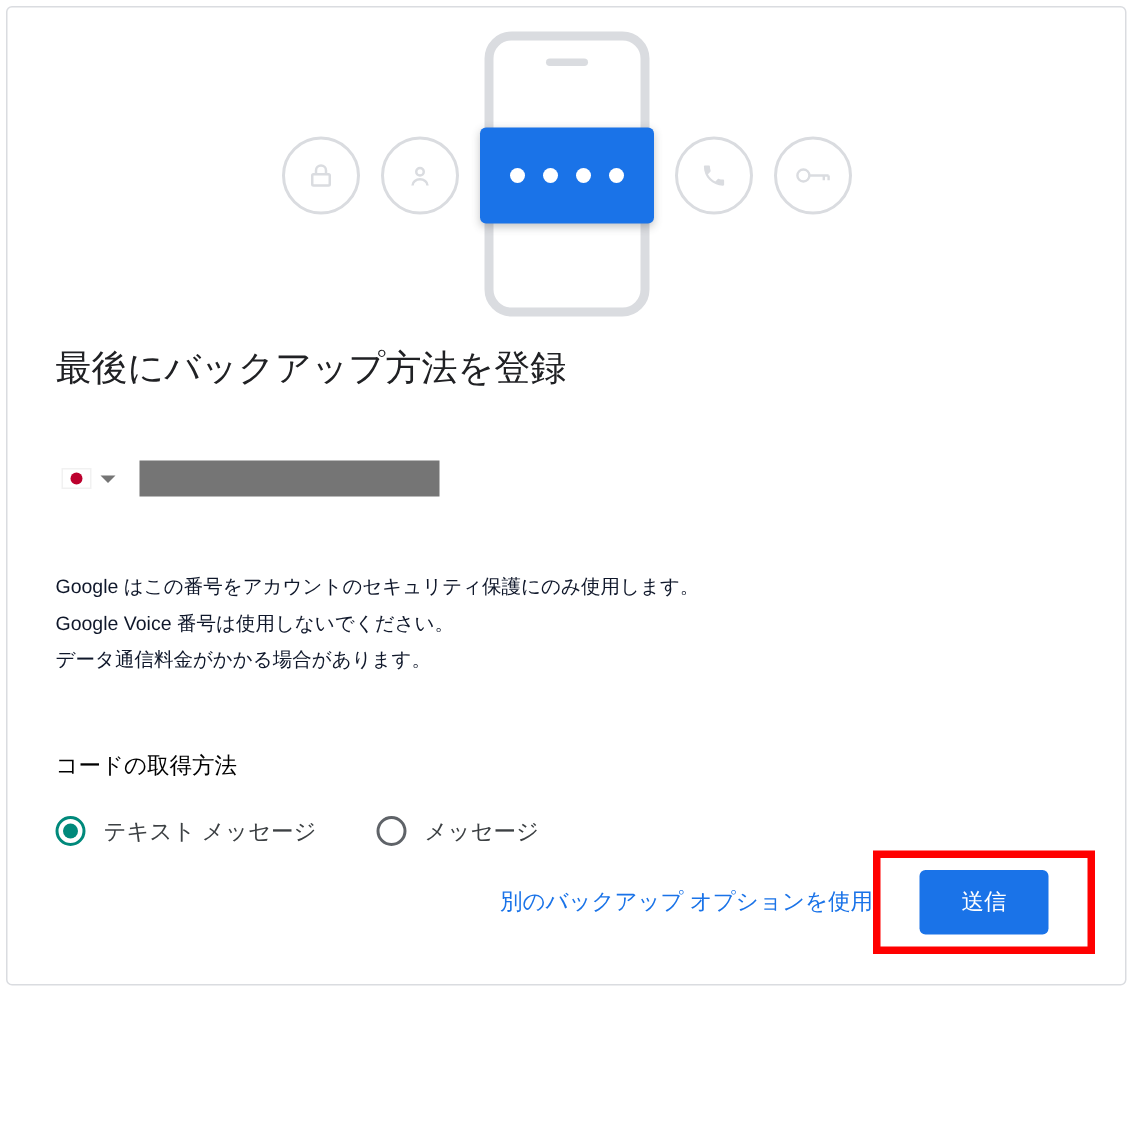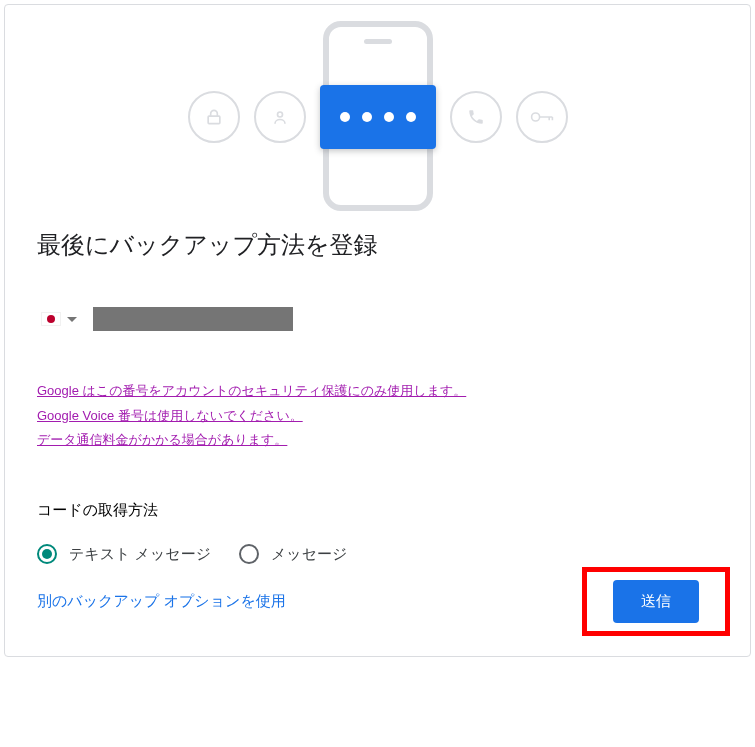--- a/index.html
+++ b/index.html
@@ -135,32 +135,31 @@
   }
   .phone-number {
     width: 200px;
     height: 24px;
     background: #757575;
     color: transparent;
   }
   .disclaimer {
     margin-top: 48px;
     font-size: 13px;
-    color: #a21caf;
+    color: #0f172a;
     line-height: 1.9;
-    text-decoration: underline;
   }
   .section-label {
     margin-top: 48px;
     font-size: 15px;
     color: #000000;
   }
   .radio-row {
     display: flex;
-    gap: 28px;
+    gap: 40px;
     margin-top: 24px;
     align-items: center;
   }
   .radio-option {
     display: flex;
     align-items: center;
     gap: 12px;
     cursor: pointer;
   }
   .radio {
@@ -187,23 +186,22 @@
   .radio-label {
     font-size: 15px;
     color: #3c4043;
   }
   .footer {
     position: absolute;
     bottom: 20px;
     left: 32px;
     right: 20px;
     display: flex;
-    justify-content: space-between;
-    align-items: center;
-    gap: 24px;
+    justify-content: flex-end;
+    align-items: center;
   }
   .alt-link {
     color: #1a73e8;
     font-size: 15px;
     cursor: pointer;
   }
   .submit-wrap {
     border: 5px solid #ff0000;
     padding: 8px 26px;
   }

